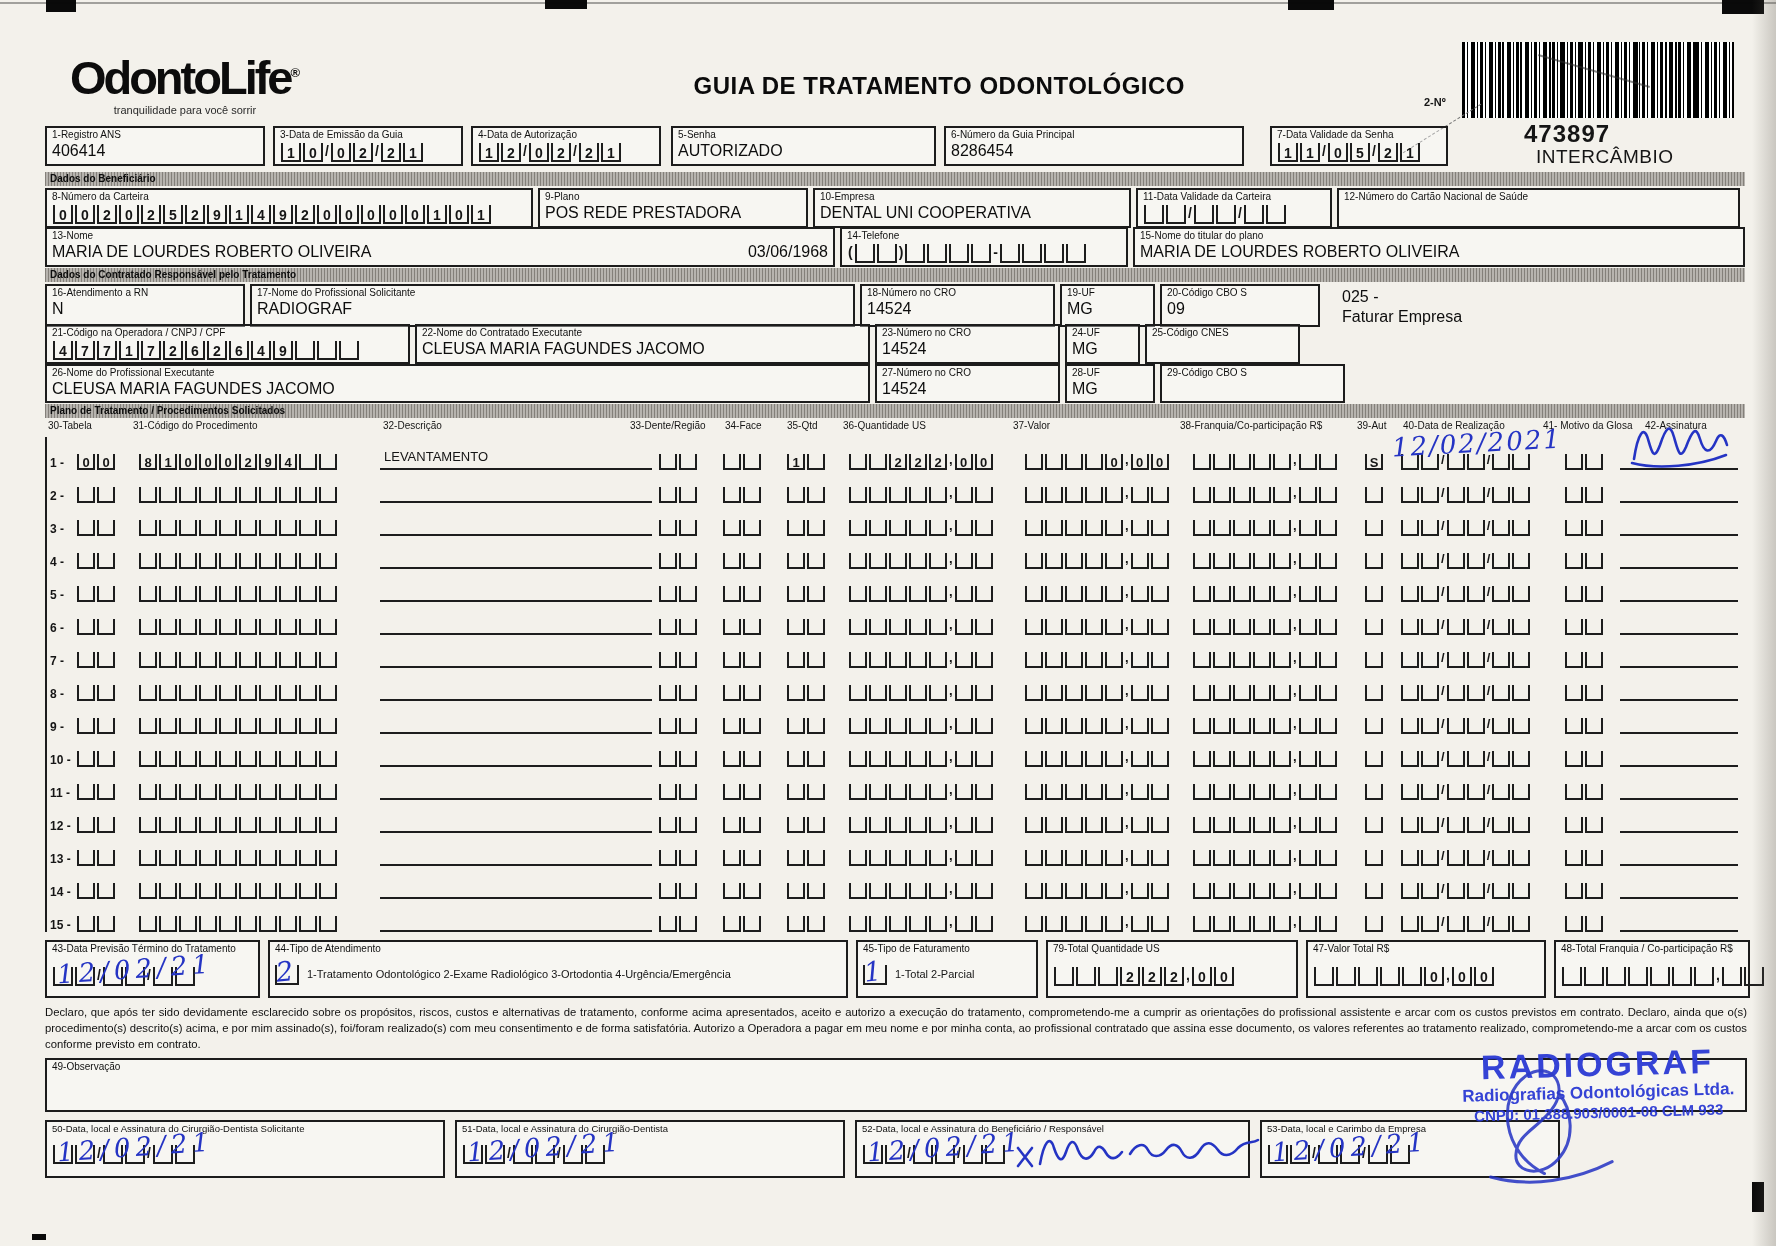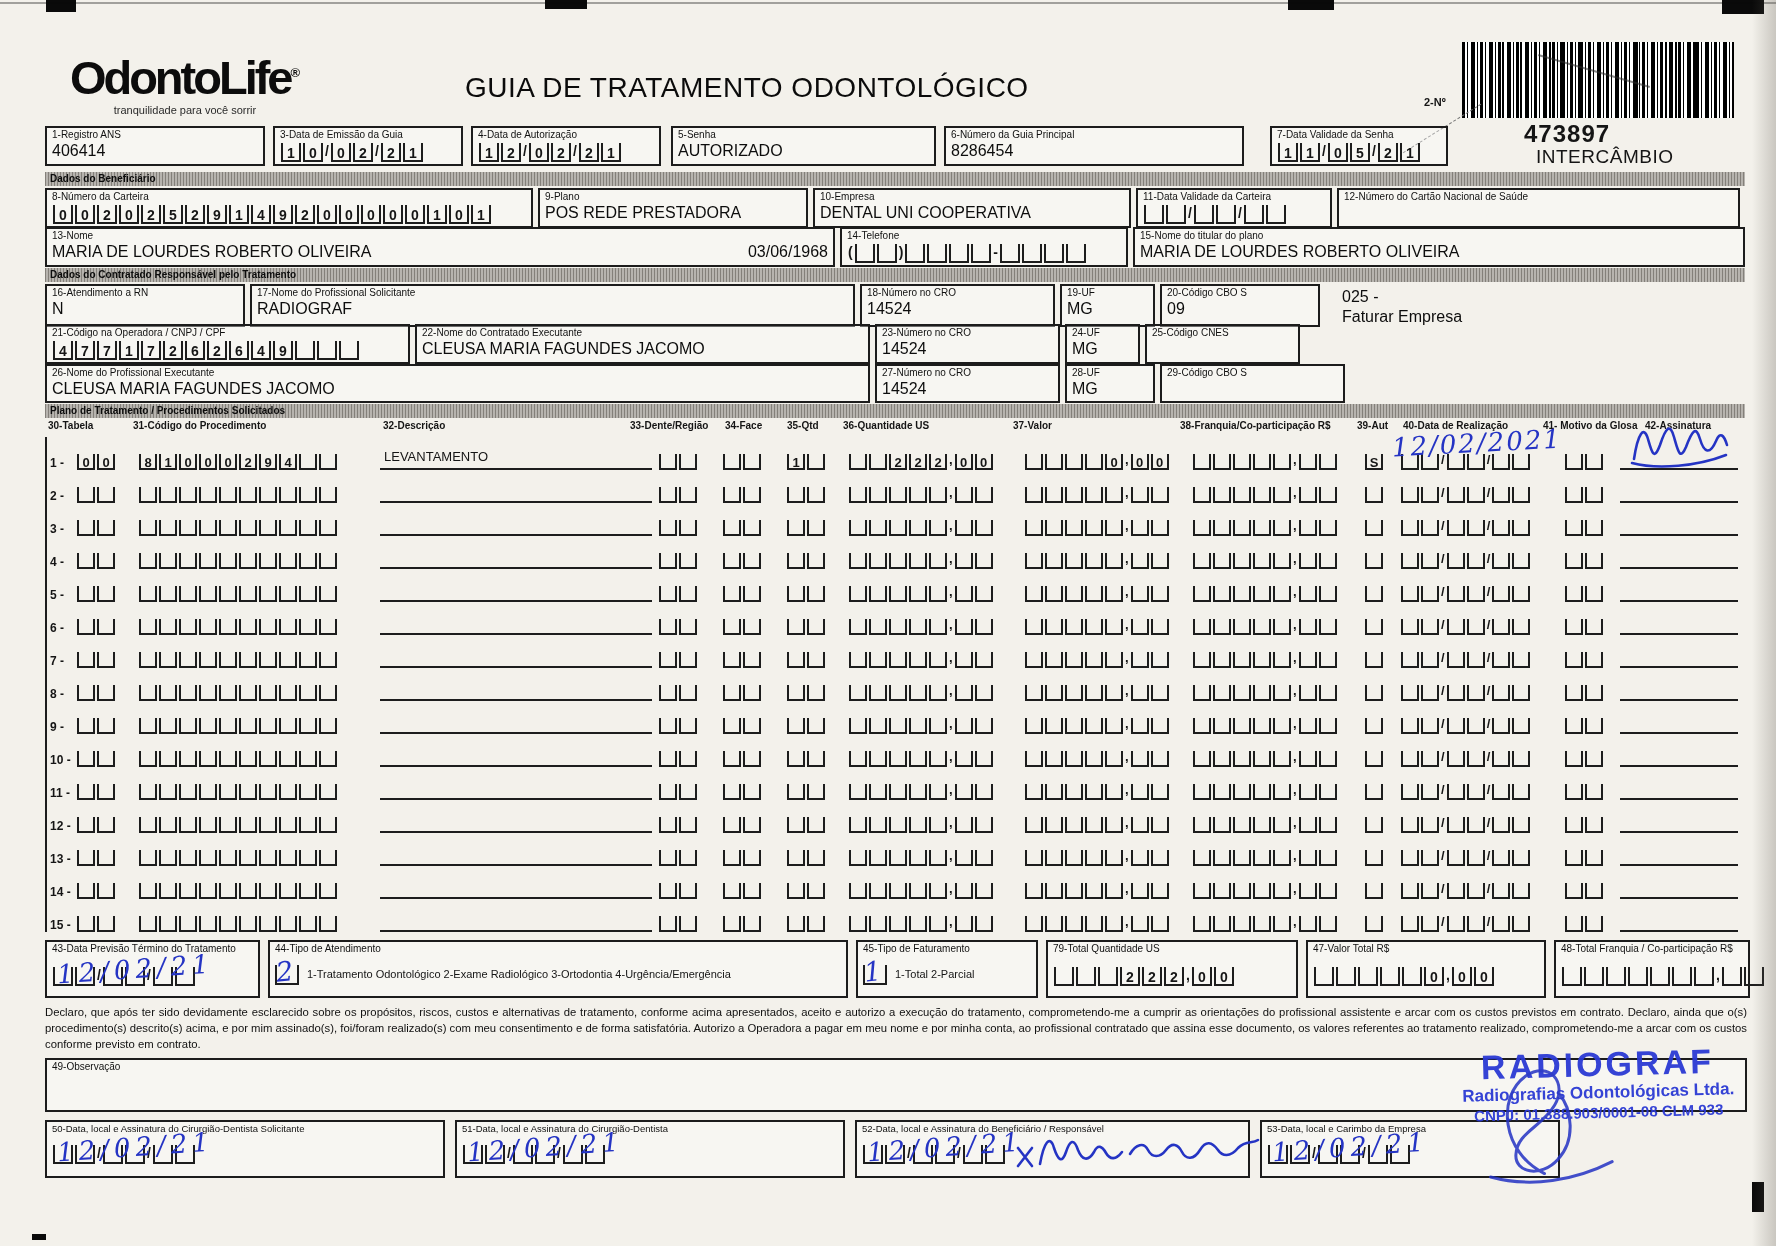--- a/index.html
+++ b/index.html
@@ -25,32 +25,32 @@
   .comb .sep{display:inline-block;margin:0 1px;font-size:14px;font-weight:700;vertical-align:bottom}
   
   .hand{font-family:"DejaVu Serif",serif;font-style:italic;color:#2534c4;white-space:nowrap}
   .hand-ov{position:absolute;left:10px;top:12px;font-size:26px;letter-spacing:5px;transform:rotate(-4deg)}
   .hand-mark{position:absolute;left:6px;top:14px;font-size:27px;transform:rotate(-6deg)}
   
   .logo{position:absolute;left:55px;top:48px;width:260px;text-align:center}
   .logo .wordmark{font-size:47px;font-weight:700;letter-spacing:-3px;color:#0c0c0c;line-height:50px}
   .logo sup{font-size:13px;letter-spacing:0}
   .logo .tag{font-size:11px;color:#2a2a2a;margin-top:1px}
-  .title{position:absolute;left:465px;top:72px;width:720px;text-align:left;
-    font-size:28px;font-weight:400;letter-spacing:.5px;color:#0b0b0b}
+  .title{position:absolute;left:465px;top:72px;width:720px;text-align:right;
+    font-size:24px;font-weight:700;letter-spacing:.5px;color:#0b0b0b}
   .barcode{position:absolute;left:1462px;top:42px;width:272px;height:76px;background:
     repeating-linear-gradient(90deg,#000 0 2px,rgba(0,0,0,0) 2px 11px,#000 11px 12px,rgba(0,0,0,0) 12px 29px),
     repeating-linear-gradient(90deg,#000 0 3px,#fff 3px 5px,#000 5px 6px,#fff 6px 9px,#000 9px 13px,#fff 13px 15px,#000 15px 16px,#fff 16px 18px)}
   .bc-label{position:absolute;left:1424px;top:96px;font-size:11px;font-weight:700}
   .bc-num{position:absolute;left:1524px;top:120px;font-size:24px;font-weight:700;letter-spacing:1px}
   .bc-sub{position:absolute;left:1536px;top:146px;font-size:19px;letter-spacing:.5px}
   .pen-dash{position:absolute;left:1396px;top:128px;width:92px;border-top:1.5px dashed #777;transform:rotate(-32deg)}
   .pen-line{position:absolute;left:1536px;top:70px;width:116px;height:2px;background:#2c2c2c;opacity:.55;transform:rotate(16deg)}
   
-  .thead{position:absolute;left:45px;top:420px;width:1706px;height:14px;font-size:10px;font-weight:700}
+  .thead{position:absolute;left:45px;top:420px;width:1706px;height:14px;font-size:10px;font-weight:400}
   .thead span{position:absolute;white-space:nowrap}
   .tbody{position:absolute;left:45px;top:437px;width:1706px;border-left:2px solid #1d1d1d;padding-left:3px}
   .trow{display:flex;align-items:flex-end;height:33px}
   .rnum{width:24px;font-size:12px;font-weight:700;margin-right:2px}
   .tcomb{margin-right:6px}
   .tbody .cell{width:18px;height:16px;line-height:17px;font-size:13px;margin:0 1px}
   .tbody .sep{font-size:13px}
   .c-tabela{width:56px}.c-codigo{width:236px}.c-dente{width:58px}.c-face{width:58px}.c-qtd{width:56px}
   .c-us{width:170px}.c-valor{width:162px}.c-franq{width:166px}.c-aut{width:30px}
   .c-data{width:158px;position:relative}.c-motivo{width:50px}

